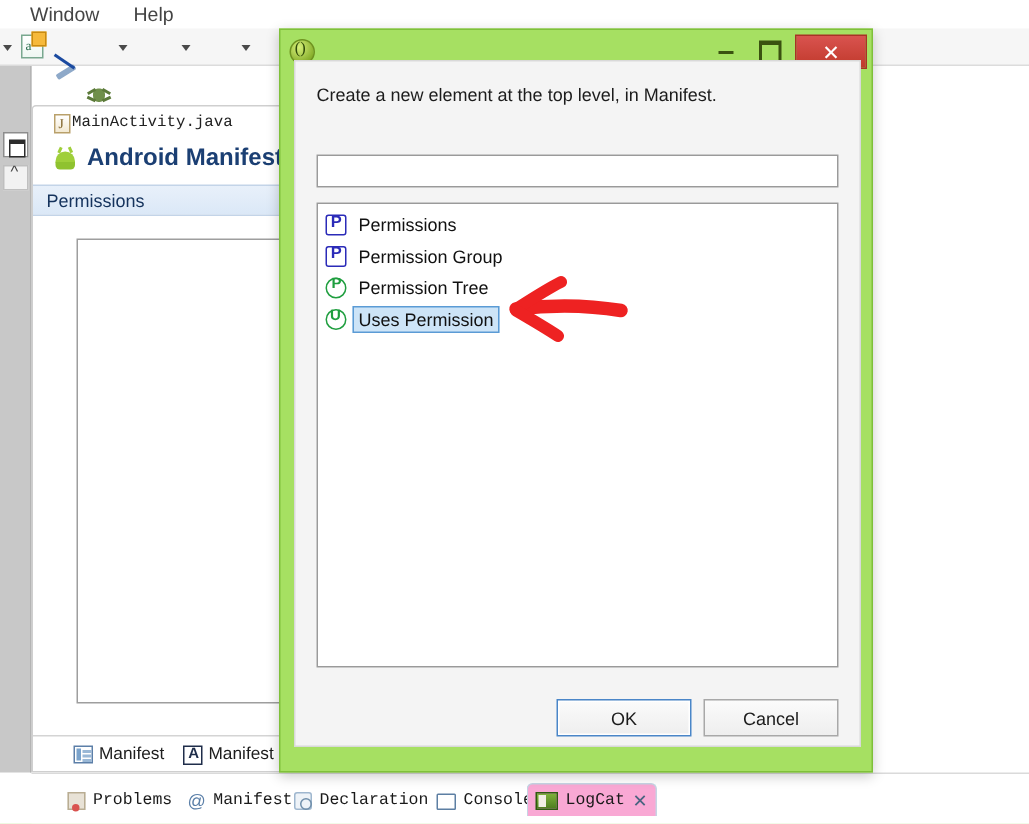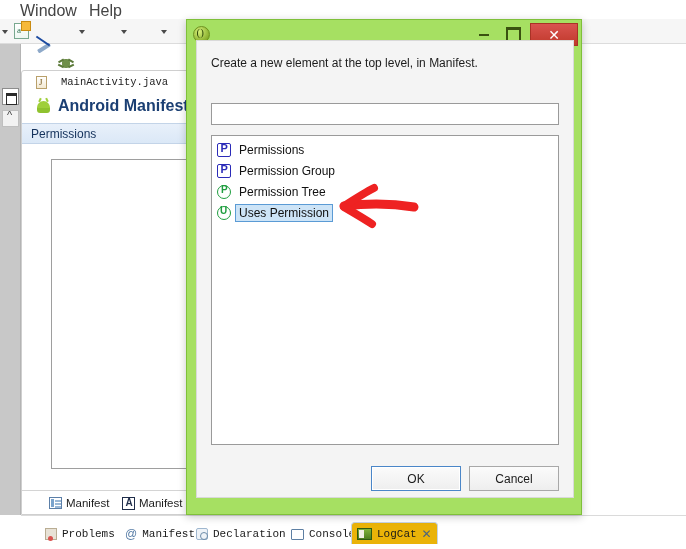--- a/index.html
+++ b/index.html
@@ -18,21 +18,21 @@
   }
 
   
   .ide-menubar {
     position: absolute; left: 0; top: 0; width: 686px; height: 19px;
     background: #ffffff;
     font-size: 12px; color: #3a3a3a;
   }
   .menu-item {
     position: absolute; top: 2px;
-    font-size: 16px; color: #444;
+    font-size: 13px; color: #444;
     font-family: "Liberation Sans", sans-serif;
     white-space: nowrap;
   }
 
   .ide-toolbar {
     position: absolute; left: 0; top: 19px; width: 686px; height: 25px;
     background: #f6f6f6;
     border-bottom: 1px solid #dcdcdc;
   }
   .tb { position: absolute; top: 4px; }
@@ -145,21 +145,21 @@
   .gutter-chev:after {
     content:"^"; position:absolute; left:4px; top:-2px;
     font-size: 11px; color:#444; font-family:"Liberation Sans",sans-serif;
   }
 
   .editor-tabstrip {
     position: absolute; left: 0; top: 0; width: 100%; height: 20px;
   }
   .editor-tab {
     position:absolute; left: 14px; top: 2px; height: 18px;
-    display:flex; align-items:center; gap:14px;
+    display:flex; align-items:center; gap:1px;
     font-family:"Liberation Mono", monospace; font-size: 10.5px; color:#222;
   }
   .ic-javafile {
     width: 11px; height: 13px; background: linear-gradient(#fff,#f3e9d2);
     border: 1px solid #b9a06a; position: relative;
   }
   .ic-javafile:after {
     content:"J"; position:absolute; left:2px; top:0px;
     font-size:9px; color:#7a5c1f; font-family:"Liberation Serif",serif;
   }
@@ -245,21 +245,21 @@
     background: #ffffff; border-top: 1px solid #dadada;
   }
   .view-tab {
     position: absolute; top: 9px; height: 18px;
     display:flex; align-items:center; gap:5px;
     font-family: "Liberation Mono", monospace;
     font-size: 11px; color: #1a1a1a;
     white-space: nowrap;
   }
   .view-tab.active {
-    background: #eab308;
+    background: #f9a8d4;
     border: 1px solid #c6d4e4; border-bottom: none;
     border-radius: 4px 4px 0 0;
     padding: 0 5px; top: 6px; height: 22px;
   }
   .ic-problems { width:12px; height:12px; background:#e8e2d6; border:1px solid #b9ad93; position:relative; }
   .ic-problems:after { content:""; position:absolute; left:2px; bottom:-2px; width:5px;height:5px; background:#d9534f; border-radius:50%; }
   .ic-at { font-size: 12px; color:#5a7fa8; font-family:"Liberation Sans",sans-serif; }
   .ic-decl { width:12px;height:12px; background:#eef3f8; border:1px solid #9fb7cf; border-radius:2px; position:relative;}
   .ic-decl:after{content:""; position:absolute; left:3px;top:3px;width:6px;height:6px;border:1.5px solid #6f8eaa;border-radius:50%;}
   .ic-console { width:13px;height:11px; background:#ffffff; border:1px solid #5d7fa3; border-radius:1px;}

